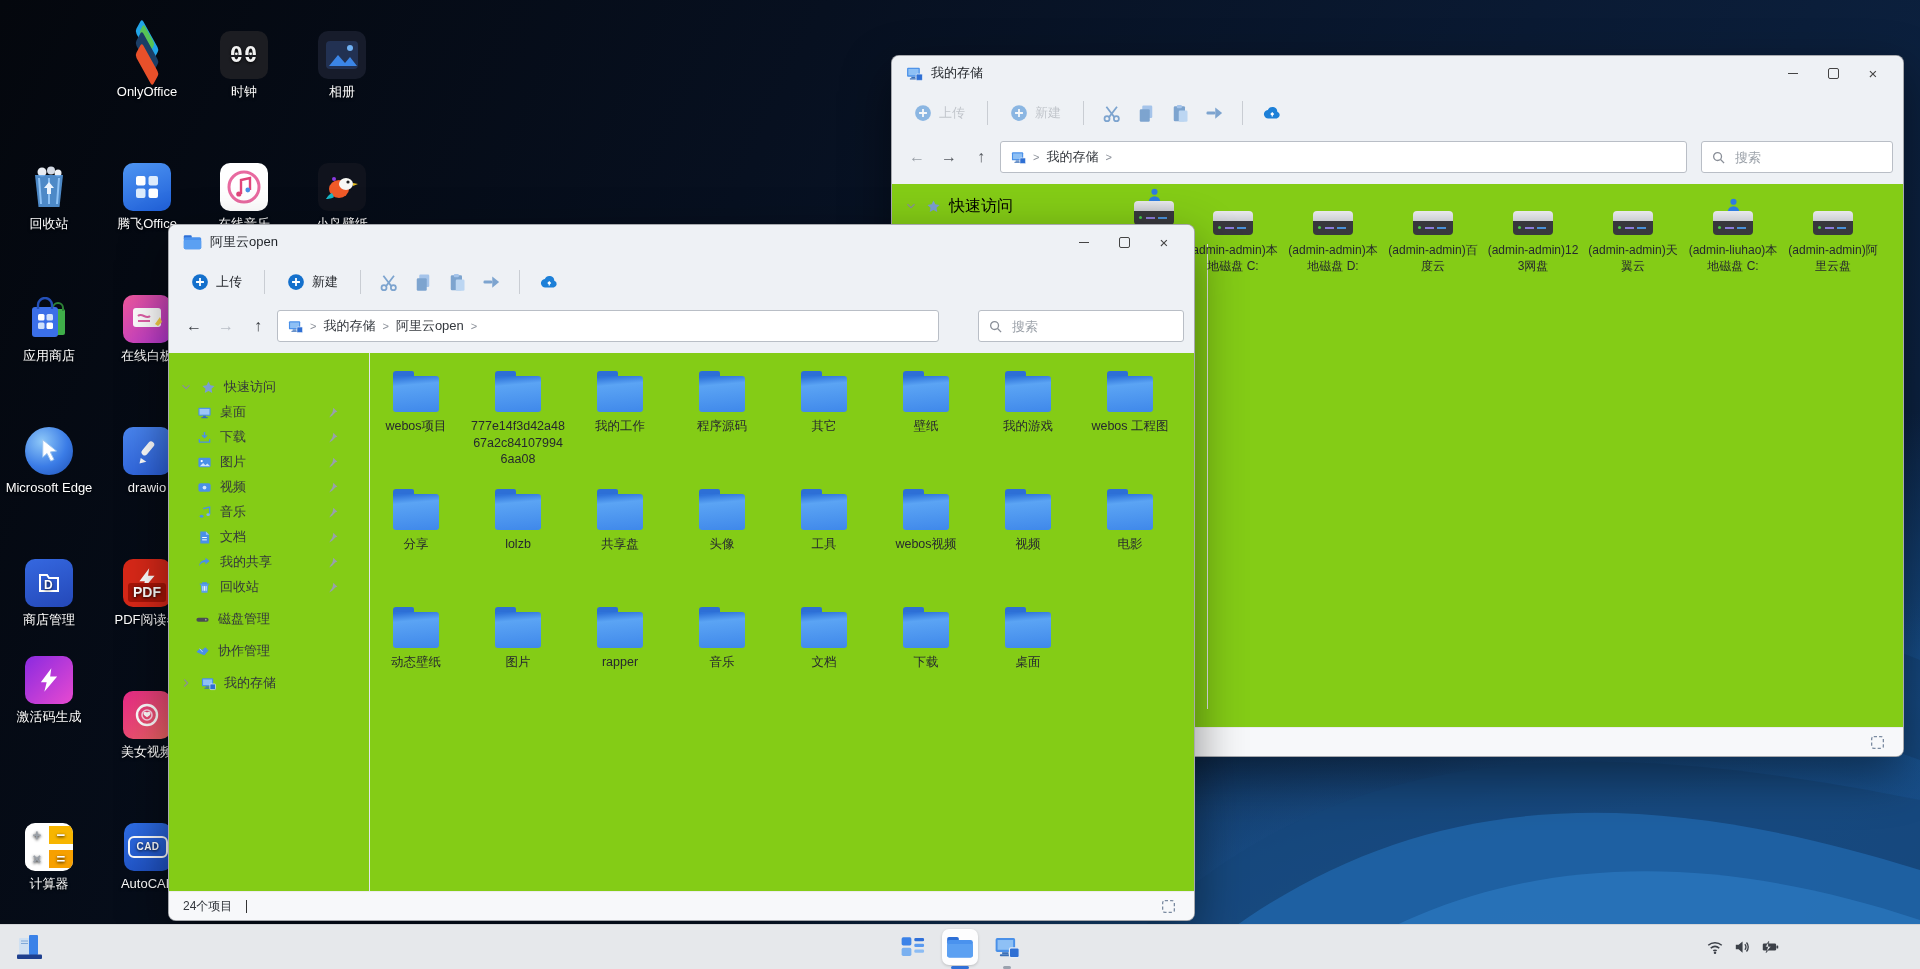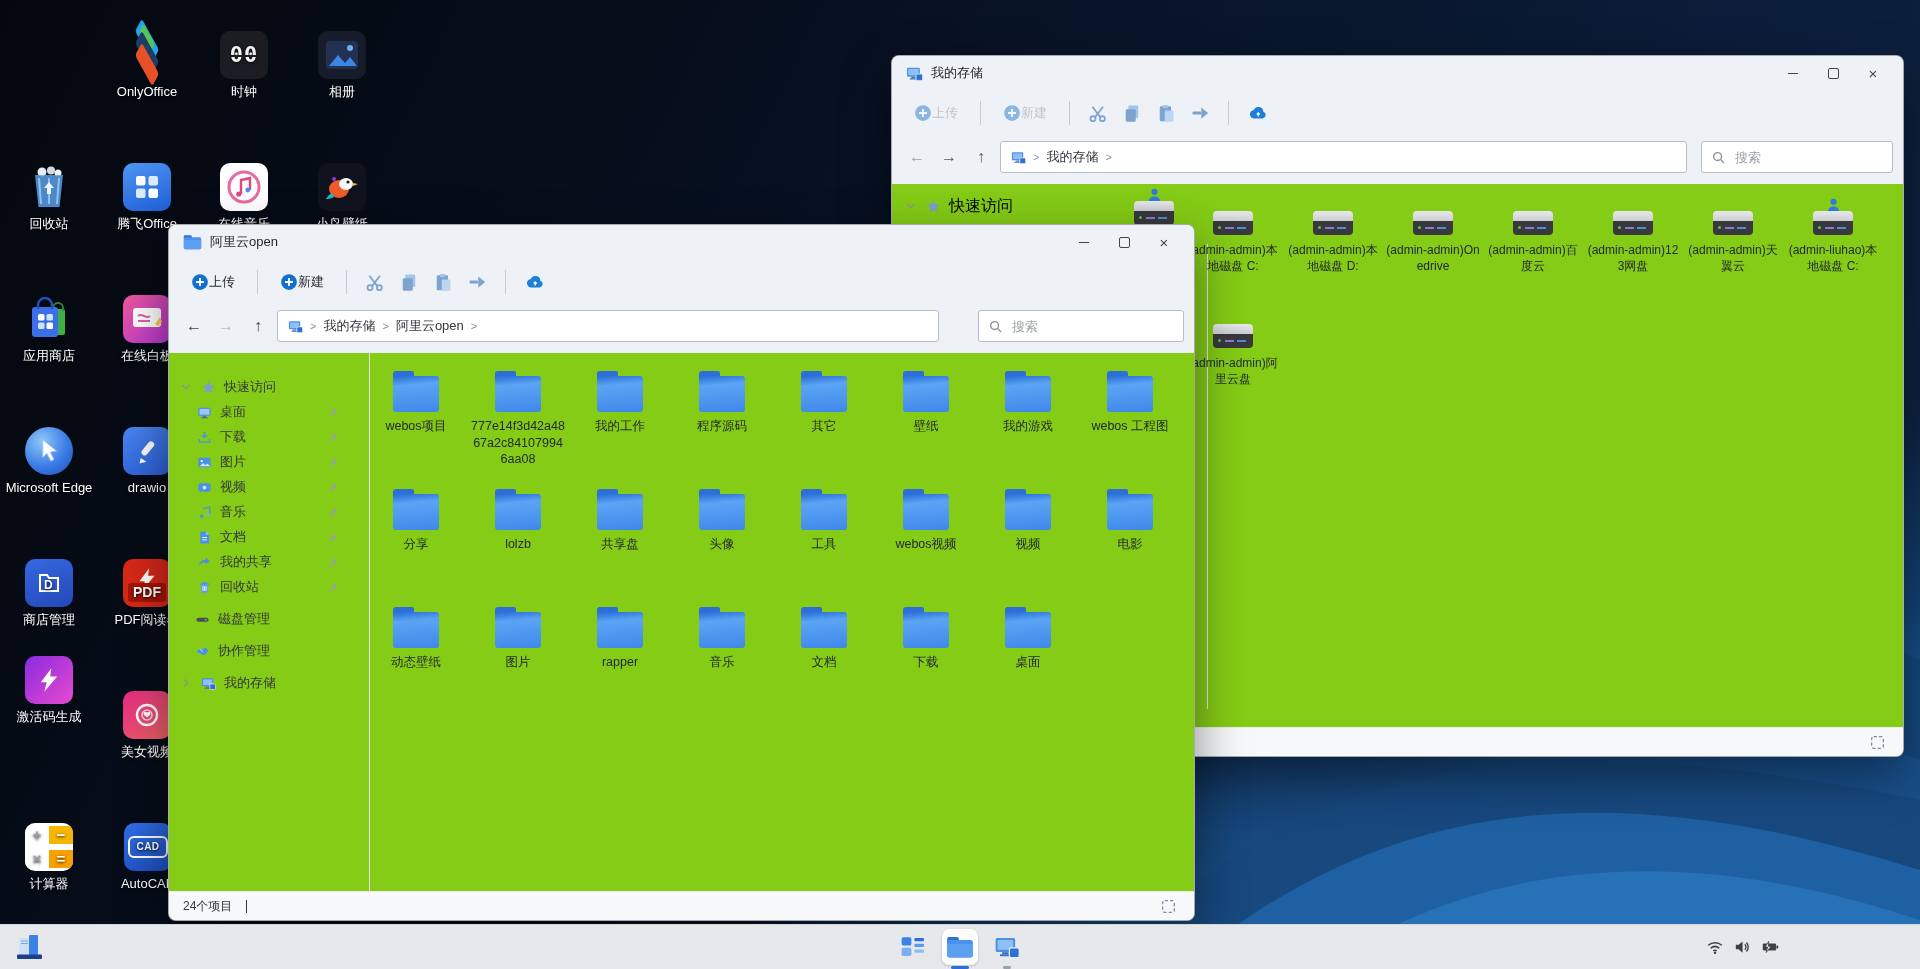--- a/index.html
+++ b/index.html
@@ -41,21 +41,21 @@
   
   .win{position:absolute;background:#fff;border-radius:8px;border:1px solid rgba(60,65,75,.45);
     box-shadow:0 18px 50px rgba(0,0,0,.45);display:flex;flex-direction:column;overflow:hidden}
   .tbar{height:34px;flex:0 0 34px;background:#eef1f5;display:flex;align-items:center;padding:0 10px 0 14px;font-size:13px;color:#1f2328}
   .tbar .ttl{margin-left:8px}
   .wbtns{margin-left:auto;display:flex;align-items:center}
   .wbtn{width:40px;height:30px;display:flex;align-items:center;justify-content:center;color:#444;font-size:15px}
   .wbtn .mini{display:block;width:10px;height:1px;background:#444}
   .wbtn .maxi{display:block;width:9px;height:9px;border:1px solid #444;border-radius:2px}
   .toolbar{height:46px;flex:0 0 46px;background:#eef1f5;display:flex;align-items:center;gap:10px;padding:0 16px;font-size:13px;color:#26292e}
-  .tgl{display:flex;align-items:flex-end;padding:4px 6px;border-radius:4px}
+  .tgl{display:flex;align-items:flex-end;gap:7px;padding:4px 6px;border-radius:4px}
   .tdiv{width:1px;height:24px;background:#c9cdd3;margin:0 6px}
   .tico{width:24px;height:24px;display:flex;align-items:center;justify-content:center;border-radius:4px}
   .dis{opacity:.45}
   .addr{height:42px;flex:0 0 42px;background:#eef1f5;display:flex;align-items:center;padding:0 10px 6px 12px;gap:6px}
   .nav{width:26px;height:26px;display:flex;align-items:center;justify-content:center;font-size:16px;border-radius:4px}
   .crumbbox{height:30px;background:#fff;border:1px solid #b9bec6;border-radius:3px;display:flex;align-items:center;gap:7px;padding:0 10px;font-size:13px;color:#33373d}
   .crumb{cursor:default}
   .csep{color:#8a8f98;font-size:11px}
   .searchbox{height:30px;background:#fff;border:1px solid #b9bec6;border-radius:3px;display:flex;align-items:center;gap:7px;padding:0 9px;margin-left:auto}
   .searchbox input{border:none;outline:none;width:130px;font-size:13px;color:#333;font-family:inherit}
@@ -552,29 +552,20 @@
             </div>
             <div class="dlabel">(admin-admin)本地磁盘 D:</div>
           </div>
         <div class="ditem">
             <div class="drive">
               <span class="top"></span>
               <span class="bot"></span>
               <span class="led"></span>
               <span class="bars"></span>
             </div>
-            <div class="dlabel">(admin-admin)Onedrive</div>
-          </div>
-        <div class="ditem">
-            <div class="drive">
-              <span class="top"></span>
-              <span class="bot"></span>
-              <span class="led"></span>
-              <span class="bars"></span>
-            </div>
             <div class="dlabel">(admin-admin)百度云</div>
           </div>
         <div class="ditem">
             <div class="drive">
               <span class="top"></span>
               <span class="bot"></span>
               <span class="led"></span>
               <span class="bars"></span>
             </div>
             <div class="dlabel">(admin-admin)123网盘</div>

